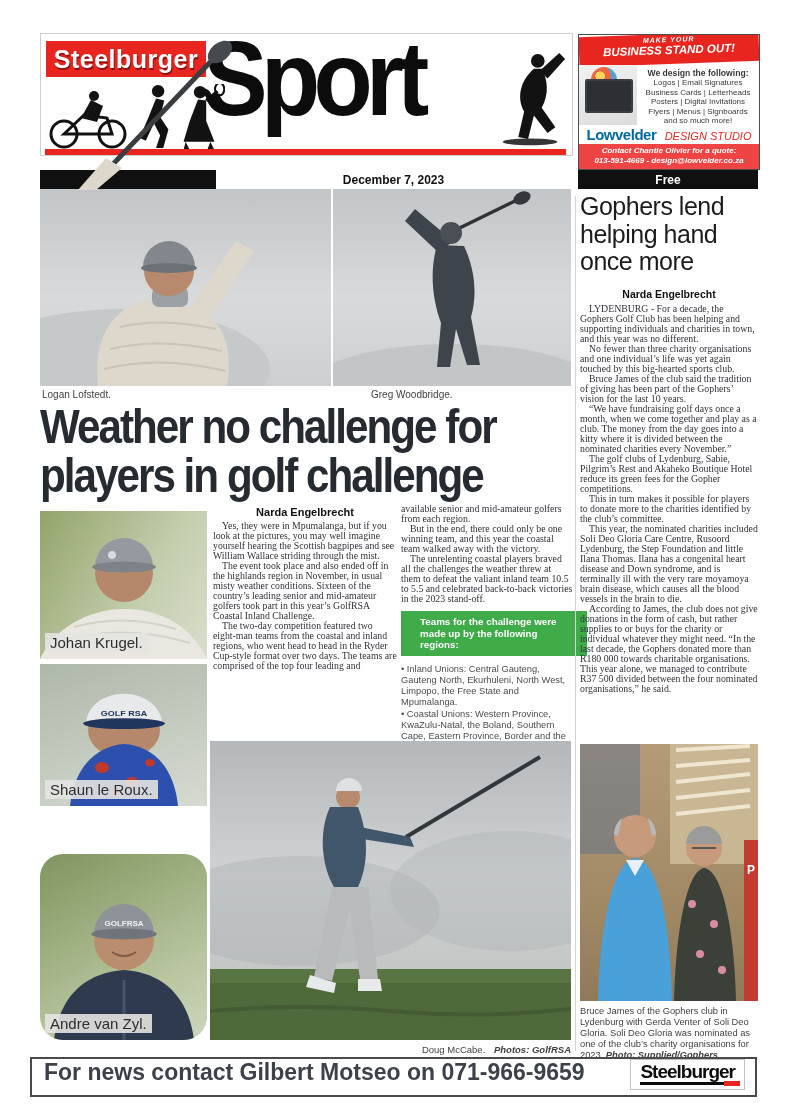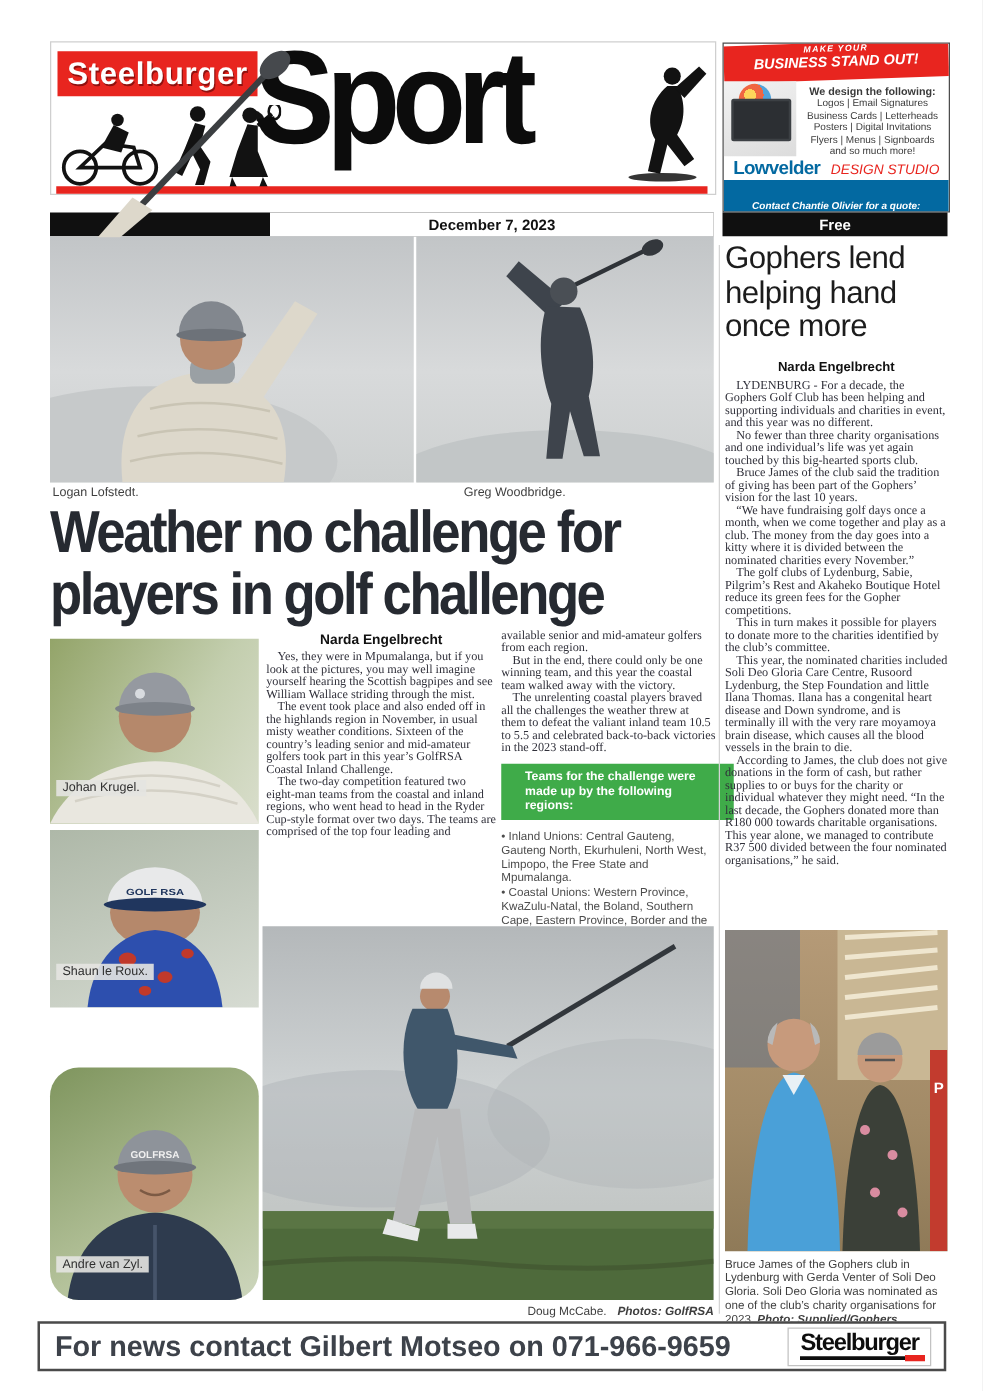--- a/index.html
+++ b/index.html
@@ -24,41 +24,41 @@
   .ad-art{width:58px;position:relative;background:linear-gradient(160deg,#f2f2f2,#dcdcdc);}
   .ad-monitor{position:absolute;left:6px;top:14px;width:44px;height:30px;background:#2c2f33;border-radius:2px;border:2px solid #3c4044;}
   .ad-bulb{position:absolute;left:12px;top:2px;width:26px;height:26px;border-radius:50%;
            background:radial-gradient(circle at 35% 35%,#ffd24a 0 20%,#f0572f 20% 45%,#3f9bd8 45% 70%,#a04ccc 70% 100%);opacity:.9;}
   .ad-services{flex:1;text-align:center;color:#3a3a3a;padding-top:3px;}
   .ad-intro{font-weight:bold;font-size:8.6px;line-height:10px;}
   .ad-line{font-size:8px;line-height:9.6px;}
   .ad-brand{height:19px;text-align:center;line-height:19px;white-space:nowrap;}
   .ad-brand .lv{color:#0369a1;font-weight:bold;font-size:15px;letter-spacing:-.5px;}
   .ad-brand .ds{color:#e8251f;font-style:italic;font-size:11px;margin-left:4px;}
-  .ad-contact{height:25px;background:#0369a1;color:#fff;text-align:center;font-style:italic;font-weight:bold;padding-top:16px;}
+  .ad-contact{height:25px;background:#ef4444;color:#fff;text-align:center;font-style:italic;font-weight:bold;padding-top:2px;}
   .ad-contact .c1{font-size:8px;line-height:9.5px;display:block;}
   .ad-contact .c2{font-size:8px;line-height:9.5px;display:block;}
   
   .date-bar{position:absolute;left:40px;top:170px;width:531px;height:19px;background:#101010;}
   .date-inner{position:absolute;left:176px;top:0;right:0;bottom:0;background:#fff;display:flex;align-items:center;justify-content:center;
               font-weight:bold;font-size:12px;color:#111;}
   .free-bar{position:absolute;left:578px;top:170px;width:180px;height:19px;background:#101010;color:#fff;
             font-weight:bold;font-size:12px;display:flex;align-items:center;justify-content:center;}
   
   .photo{position:absolute;overflow:hidden;background:linear-gradient(180deg,#c2c5c7 0%,#d8dadb 55%,#cdd0d0 100%);}
   .photo svg{position:absolute;left:0;top:0;width:100%;height:100%;}
   .photo-tl{left:40px;top:189px;width:291px;height:197px;}
   .photo-tr{left:333px;top:189px;width:238px;height:197px;}
   .photo-j{left:40px;top:511px;width:167px;height:148px;background:linear-gradient(120deg,#93a469,#c3ceae 60%,#d9decc);}
   .photo-s{left:40px;top:664px;width:167px;height:142px;background:linear-gradient(160deg,#aeb8a8,#d6dbd2);}
   .photo-a{left:40px;top:854px;width:167px;height:186px;background:linear-gradient(150deg,#7f955e,#b9c6a0 70%,#cdd6bd);border-radius:23px;}
   .photo-c{left:210px;top:741px;width:361px;height:299px;background:linear-gradient(180deg,#b4b8ba,#cfd3d4 45%,#c3c7c6 75%);}
   .photo-b{left:580px;top:744px;width:178px;height:257px;background:linear-gradient(180deg,#b59a77,#a28a66 60%,#8f7a58);}
   .cap-top{position:absolute;top:389px;font-size:10px;color:#3f3f3f;}
-  .overlay-cap{position:absolute;left:5px;bottom:22px;background:rgba(228,228,225,.9);color:#2e2e2e;font-size:10px;padding:1px 5px;}
+  .overlay-cap{position:absolute;left:5px;bottom:7px;background:rgba(228,228,225,.9);color:#2e2e2e;font-size:15px;padding:1px 5px;}
   
   .main-headline{position:absolute;left:40px;top:402px;width:545px;font-weight:bold;font-size:43px;line-height:45px;
                  letter-spacing:-2px;color:#262a31;transform:scale(.98,1.1);transform-origin:top left;}
   .main-byline{position:absolute;left:213px;top:506px;width:184px;text-align:center;font-weight:bold;font-size:11px;color:#111;}
   .col-mid{position:absolute;left:213px;top:521px;width:184px;}
   .col-right{position:absolute;left:401px;top:504px;width:172px;}
   p.body{font-family:"Liberation Serif",serif;font-size:9.8px;line-height:10px;color:#30303a;margin:0;text-indent:9px;}
   p.body.noindent{text-indent:0;}
   .teams-box{margin-top:7px;background:#3fab49;color:#fff;font-weight:bold;font-size:9.8px;line-height:11.6px;
              padding:5px 19px;width:148px;}
@@ -68,21 +68,21 @@
   .center-cap .credit{font-weight:bold;font-style:italic;margin-left:6px;}
   .vrule{position:absolute;left:575px;top:196px;width:1px;height:855px;background:#d4d4d4;}
   
   .side-headline{position:absolute;left:580px;top:193px;width:178px;font-size:25px;line-height:27.5px;color:#1c1c1c;letter-spacing:-.5px;}
   .side-byline{position:absolute;left:580px;top:288px;width:178px;text-align:center;font-weight:bold;font-size:10.5px;color:#111;}
   .col-side{position:absolute;left:580px;top:304px;width:179px;}
   .side-cap{position:absolute;left:580px;top:1006px;width:178px;font-size:9.3px;line-height:11px;color:#3f3f3f;}
   .side-cap .credit{font-weight:bold;font-style:italic;}
   
   .footer{position:absolute;left:30px;top:1057px;width:727px;height:40px;border:2px solid #4a4a4a;background:#fff;
-          display:flex;align-items:center;box-sizing:border-box;}
+          display:flex;align-items:flex-start;box-sizing:border-box;}
   .footer-text{font-size:23px;font-weight:bold;color:#3d424a;padding-left:12px;flex:1;white-space:nowrap;}
   .footer-logo{margin-right:10px;border:1px solid #c2c2c2;padding:2px 9px 4px 9px;background:#fff;position:relative;}
   .fl-name{font-weight:bold;font-size:19px;letter-spacing:-1px;color:#0d0d0d;border-bottom:3px solid #0d0d0d;display:inline-block;line-height:20px;}
   .fl-red{position:absolute;right:4px;bottom:3px;width:16px;height:5px;background:#e8251f;}
 </style>
 </head>
 <body>
 
 <div class="page">
 
@@ -264,21 +264,21 @@
   <div class="center-cap">
     <span>Doug McCabe.</span>
     <span class="credit">Photos: GolfRSA</span>
   </div>
 
   <div class="vrule"></div>
 
   <div class="side-headline">Gophers lend helping hand once more</div>
   <div class="side-byline">Narda Engelbrecht</div>
   <div class="col-side">
-    <p class="body">LYDENBURG - For a decade, the Gophers Golf Club has been helping and supporting individuals and charities in event, and this year was no different.</p>
+    <p class="body">LYDENBURG - For a decade, the Gophers Golf Club has been helping and supporting individuals and charities in town, and this year was no different.</p>
     <p class="body">No fewer than three charity organisations and one individual’s life was yet again touched by this big-hearted sports club.</p>
     <p class="body">Bruce James of the club said the tradition of giving has been part of the Gophers’ vision for the last 10 years.</p>
     <p class="body">“We have fundraising golf days once a month, when we come together and play as a club. The money from the day goes into a kitty where it is divided between the nominated charities every November.”</p>
     <p class="body">The golf clubs of Lydenburg, Sabie, Pilgrim’s Rest and Akaheko Boutique Hotel reduce its green fees for the Gopher competitions.</p>
     <p class="body">This in turn makes it possible for players to donate more to the charities identified by the club’s committee.</p>
     <p class="body">This year, the nominated charities included Soli Deo Gloria Care Centre, Rusoord Lydenburg, the Step Foundation and little Ilana Thomas. Ilana has a congenital heart disease and Down syndrome, and is terminally ill with the very rare moyamoya brain disease, which causes all the blood vessels in the brain to die.</p>
     <p class="body">According to James, the club does not give donations in the form of cash, but rather supplies to or buys for the charity or individual whatever they might need. “In the last decade, the Gophers donated more than R180 000 towards charitable organisations. This year alone, we managed to contribute R37 500 divided between the four nominated organisations,” he said.</p>
   </div>
   <div class="photo photo-b">
     <svg viewBox="0 0 178 257" preserveAspectRatio="none">

